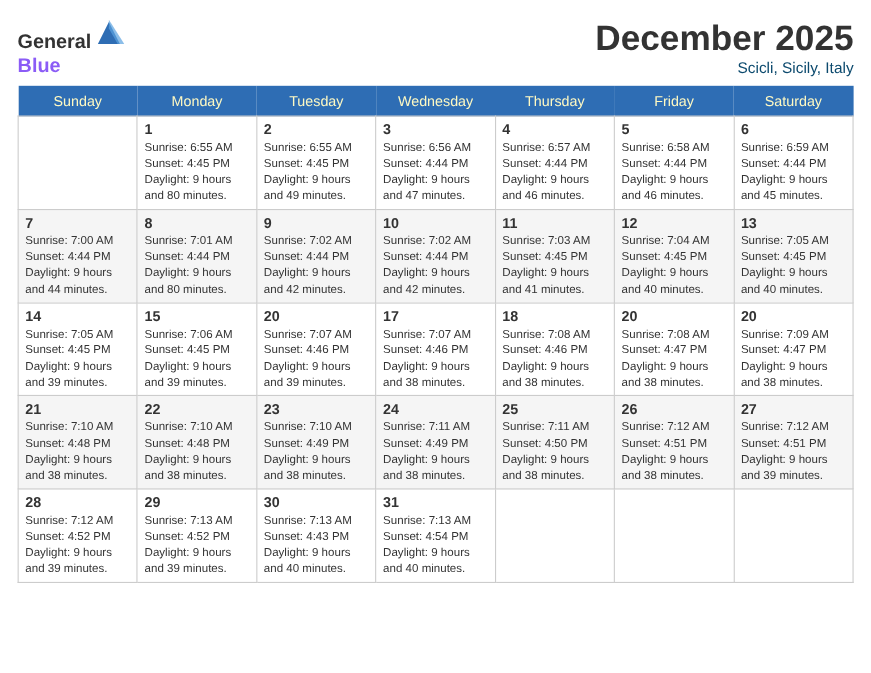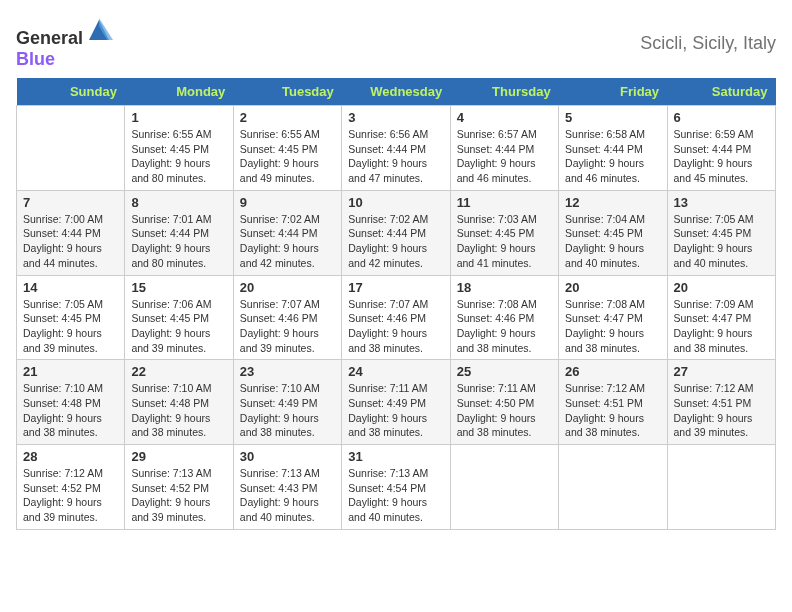--- a/index.html
+++ b/index.html
@@ -6,21 +6,21 @@
     body {
       font-family: Arial, sans-serif;
       background: #fff;
       width: 792px;
       min-height: 612px;
       padding: 16px;
     }
     .header {
       display: flex;
       justify-content: space-between;
-      align-items: center;
+      align-items: flex-start;
       margin-bottom: 8px;
     }
     .logo {
       display: flex;
       align-items: center;
     }
     .logo-text-general {
       font-size: 18px;
       font-weight: bold;
       color: #333;
@@ -37,35 +37,35 @@
     }
     .title-section {
       text-align: right;
     }
     .month-title {
       font-size: 32px;
       font-weight: bold;
       color: #333;
     }
     .location {
-      font-size: 18px;
-      color: #737373;
+      font-size: 14px;
+      color: #0c4a6e;
     }
     .calendar {
       width: 100%;
       border-collapse: collapse;
       font-size: 11px;
     }
     .calendar th {
       background-color: #2e6db4;
-      color: #bef264;
-      text-align: right;
+      color: #fef9c3;
+      text-align: center;
       padding: 6px 8px;
       font-size: 13px;
-      font-weight: bold;
+      font-weight: normal;
     }
     .calendar td {
       vertical-align: top;
       border: 1px solid #ccc;
       padding: 4px 6px;
       width: 108px;
       min-height: 80px;
       background: #fff;
     }
     .calendar tr:nth-child(even) td {
@@ -95,20 +95,21 @@
     <div>
       <span class="logo-text-general">General</span><svg class="logo-icon" viewBox="0 0 28 28" xmlns="http://www.w3.org/2000/svg">
         <polygon points="4,24 14,4 24,24" fill="#2e6db4"></polygon>
         <polygon points="14,10 22,24 28,24 14,2" fill="#5ba3e0" opacity="0.7"></polygon>
       </svg>
       <br>
       <span class="logo-text-blue">Blue</span>
     </div>
   </div>
   <div class="title-section">
+    <div class="month-title">December 2025</div>
     <div class="location">Scicli, Sicily, Italy</div>
   </div>
 </div>
 
 <table class="calendar">
   <thead>
     <tr>
     <th>Sunday</th>
         <th>Monday</th>
         <th>Tuesday</th>

